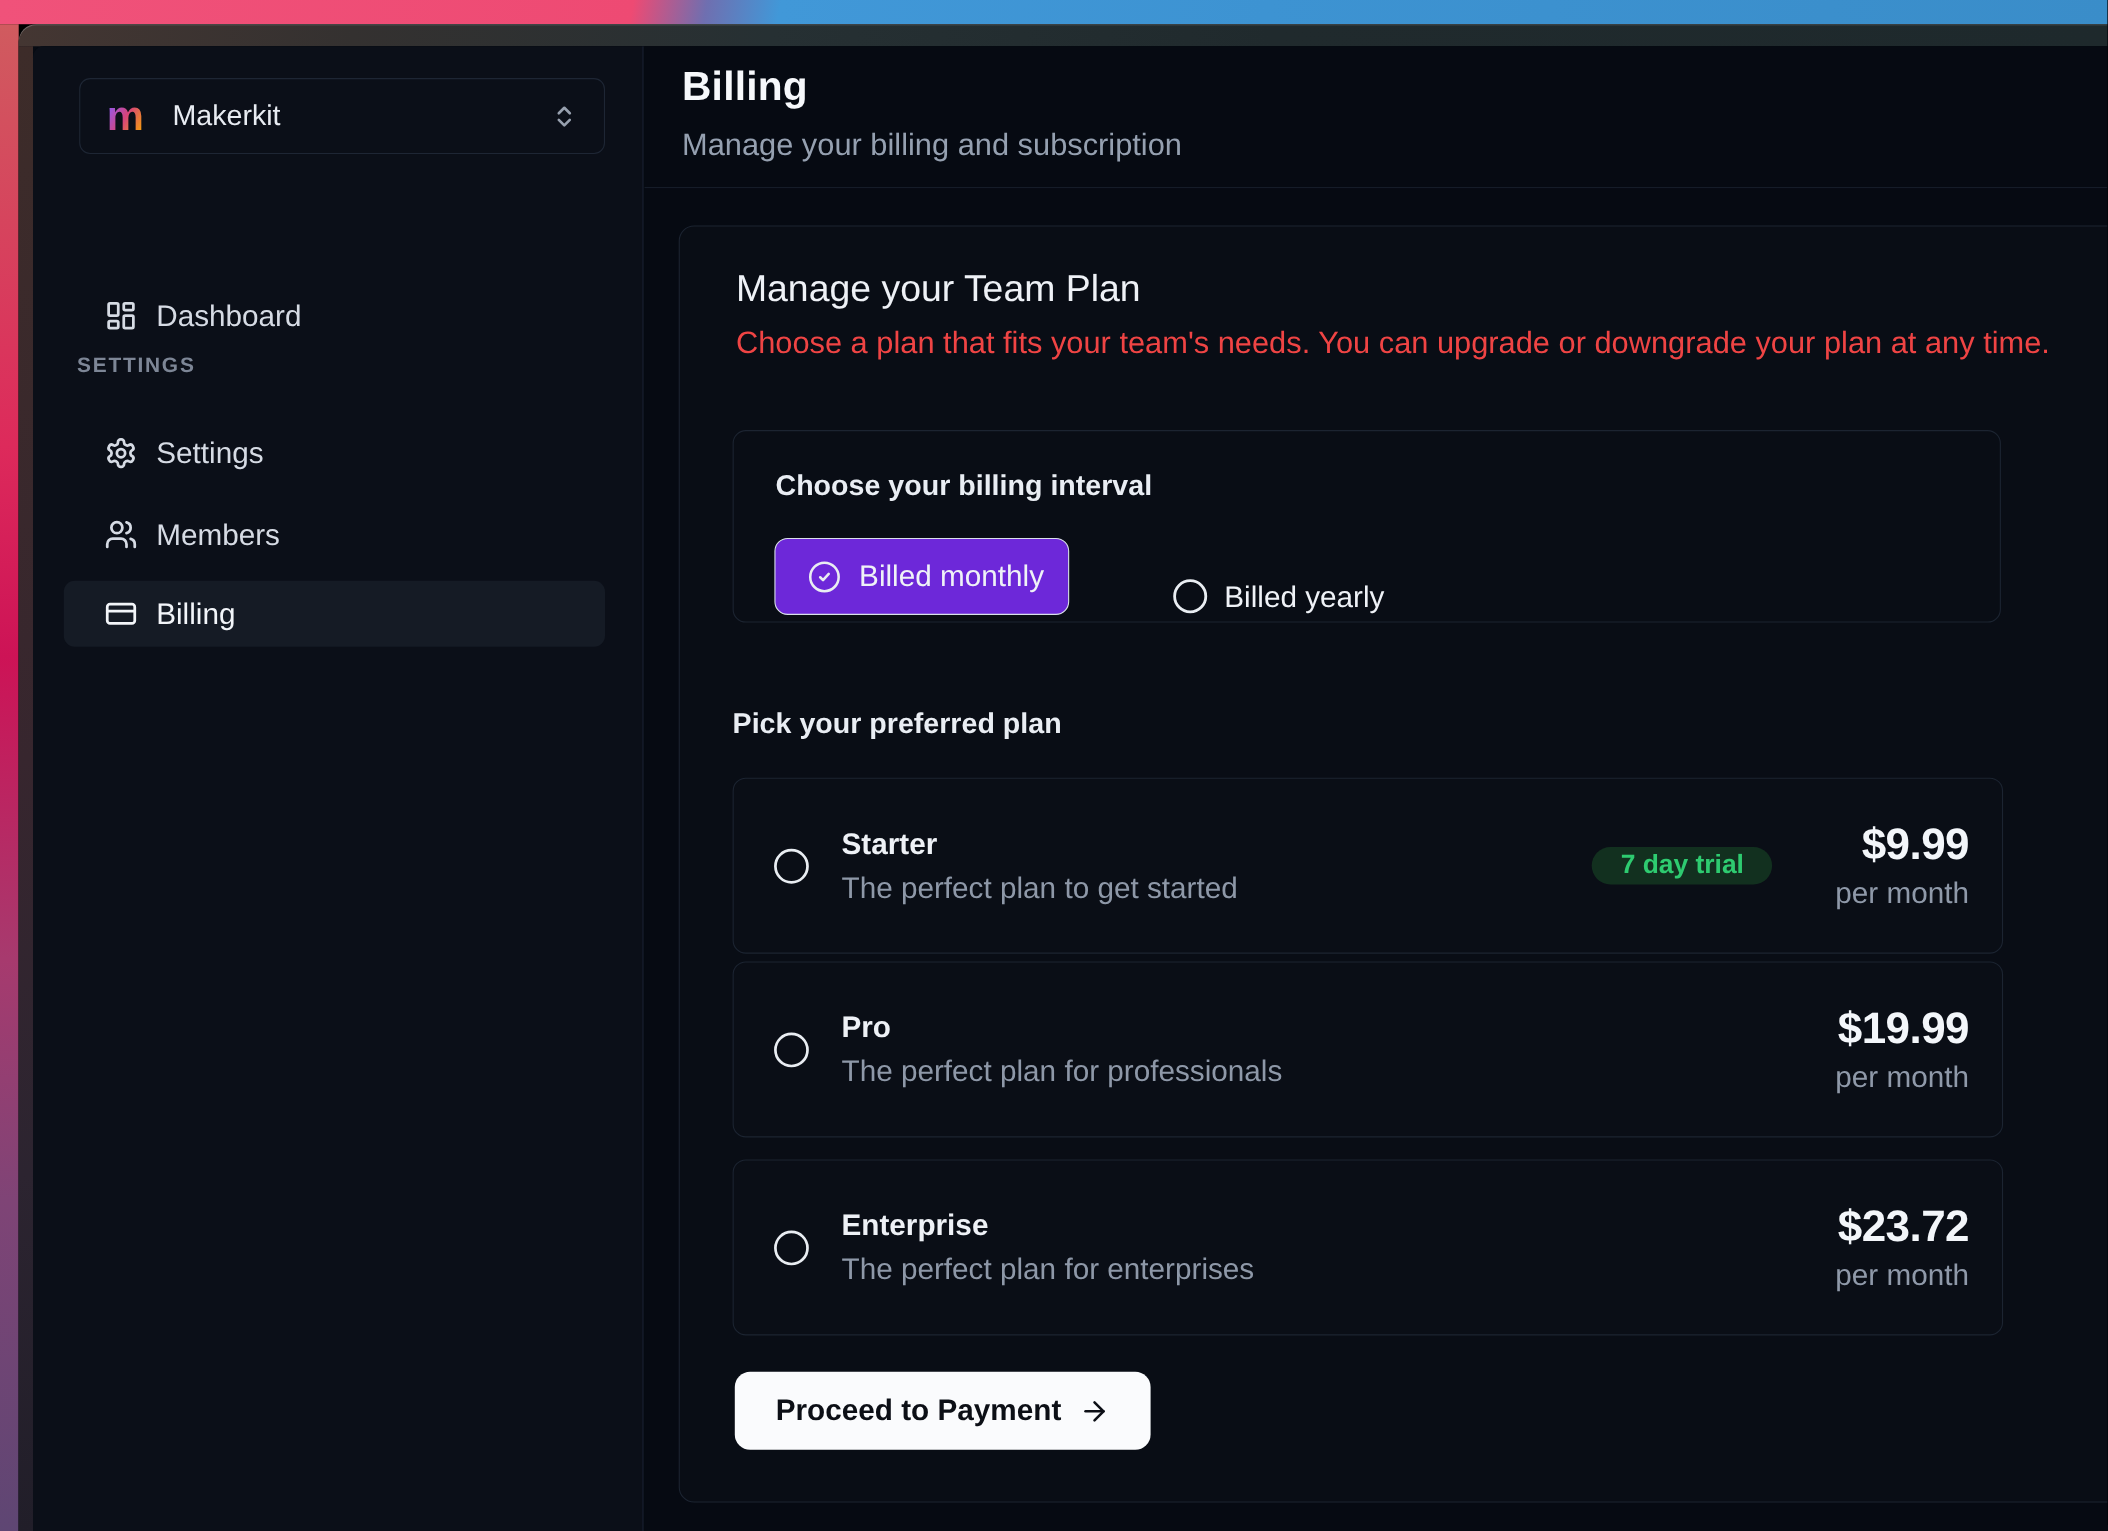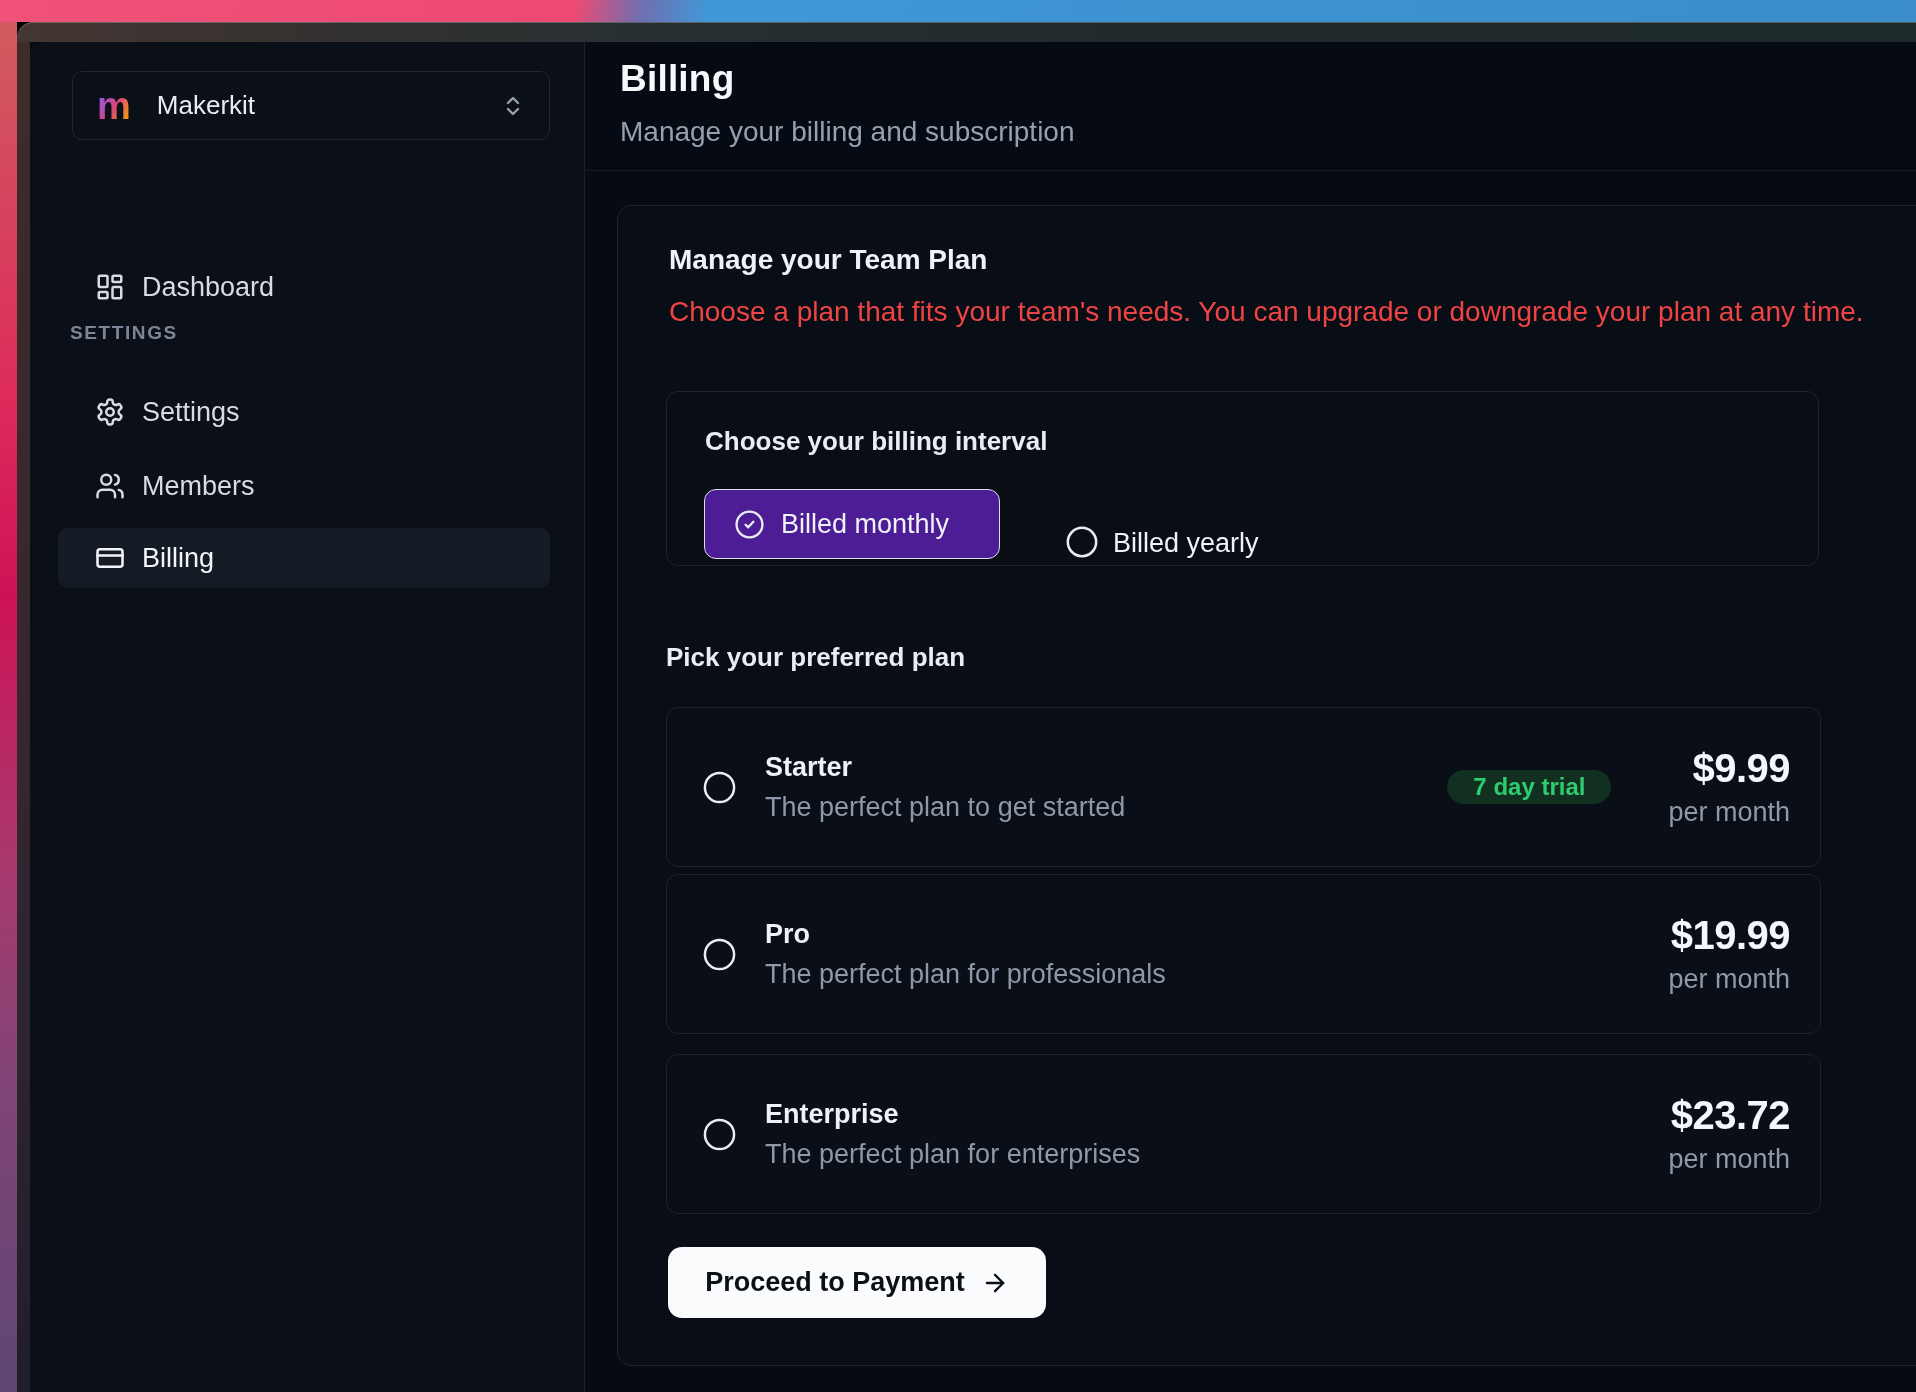--- a/index.html
+++ b/index.html
@@ -47,28 +47,28 @@
 
   
   .main { position:absolute; left:556px; top:0; right:0; bottom:0; background:#060a12; }
   .page-title { position:absolute; left:34px; top:16px; font-size:37px; font-weight:700;
     color:#f6f8fb; letter-spacing:0.2px; }
   .page-subtitle { position:absolute; left:34px; top:74px; font-size:28px; color:#95a0b0; }
   .header-divider { position:absolute; left:0; right:0; top:128px; height:1px; background:#151c28; }
 
   .plan-card { position:absolute; left:31px; top:163px; right:-90px; height:1161px;
     border:1px solid #1c2431; border-radius:14px; background:#090d15; }
-  .card-title { position:absolute; left:51px; top:38px; font-size:28px; font-weight:700; color:#eef1f6; }
+  .card-title { position:absolute; left:51px; top:38px; font-size:34px; font-weight:400; color:#eef1f6; }
   .card-desc { position:absolute; left:51px; top:90px; font-size:28px; color:#ef4444; white-space:nowrap; }
 
   .interval-box { position:absolute; left:48px; top:185px; width:1153px; height:175px;
     border:1px solid #1c2431; border-radius:12px; }
   .interval-label { position:absolute; left:38px; top:34px; font-size:26px; font-weight:600; color:#e9edf3; }
-  .interval-monthly { position:absolute; left:37px; top:97px; width:296px; height:70px;
-    border:1.5px solid #d9e0e9; border-radius:12px; background:#4c1d95;
+  .interval-monthly { position:absolute; left:37px; top:97px; width:268px; height:70px;
+    border:1.5px solid #d9e0e9; border-radius:12px; background:#6d28d9;
     display:flex; align-items:center; padding-left:29px; cursor:pointer; }
   .interval-monthly .opt-label { margin-left:16px; font-size:27px; font-weight:500; color:#eff2f7; }
   .interval-yearly { position:absolute; left:398px; top:97px; height:70px;
     display:flex; align-items:flex-end; cursor:pointer; }
   .interval-yearly .opt-label { margin-left:14px; font-size:27px; font-weight:500; color:#eff2f7; }
   .radio-svg { display:block; color:#e9edf2; }
 
   .plans-label { position:absolute; left:48px; top:436px; font-size:26px; font-weight:600; color:#e9edf3; }
 
   .plan-row { position:absolute; left:48px; width:1155px; height:160px;

